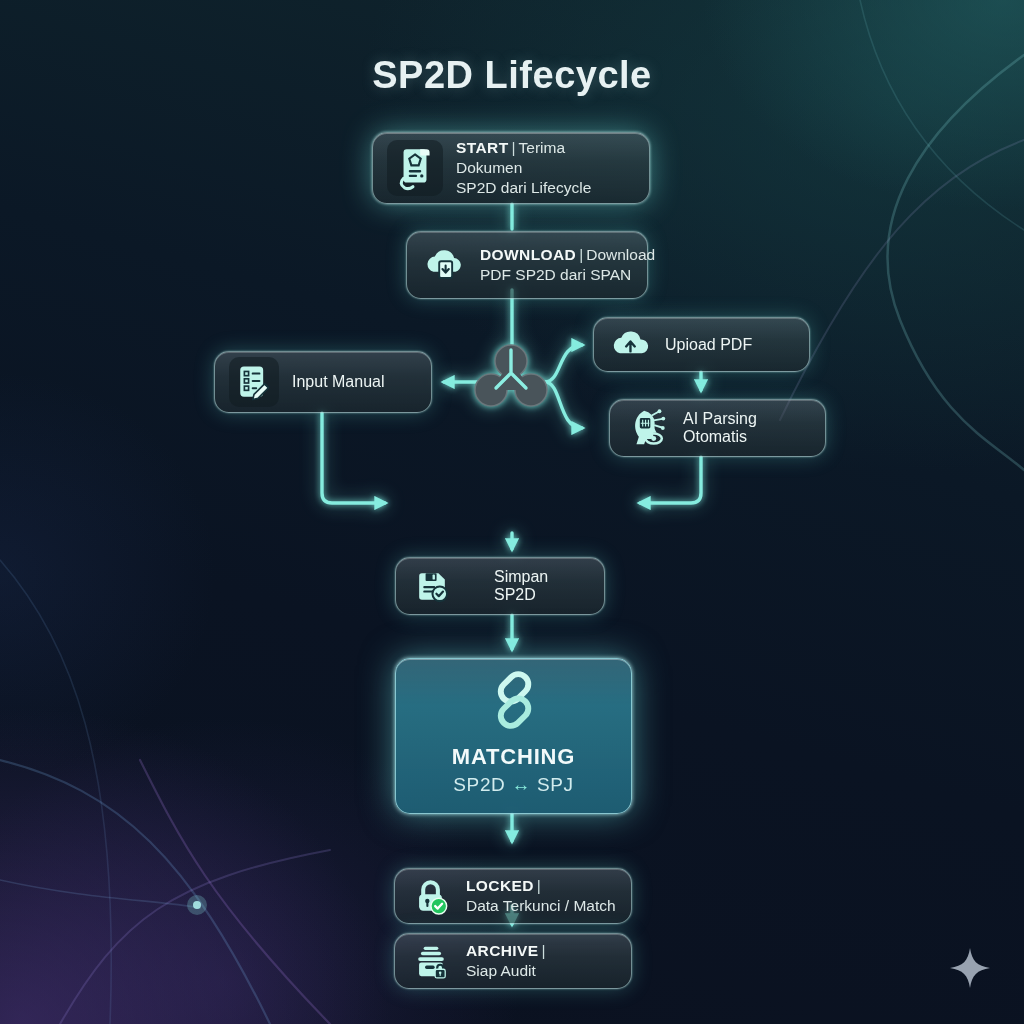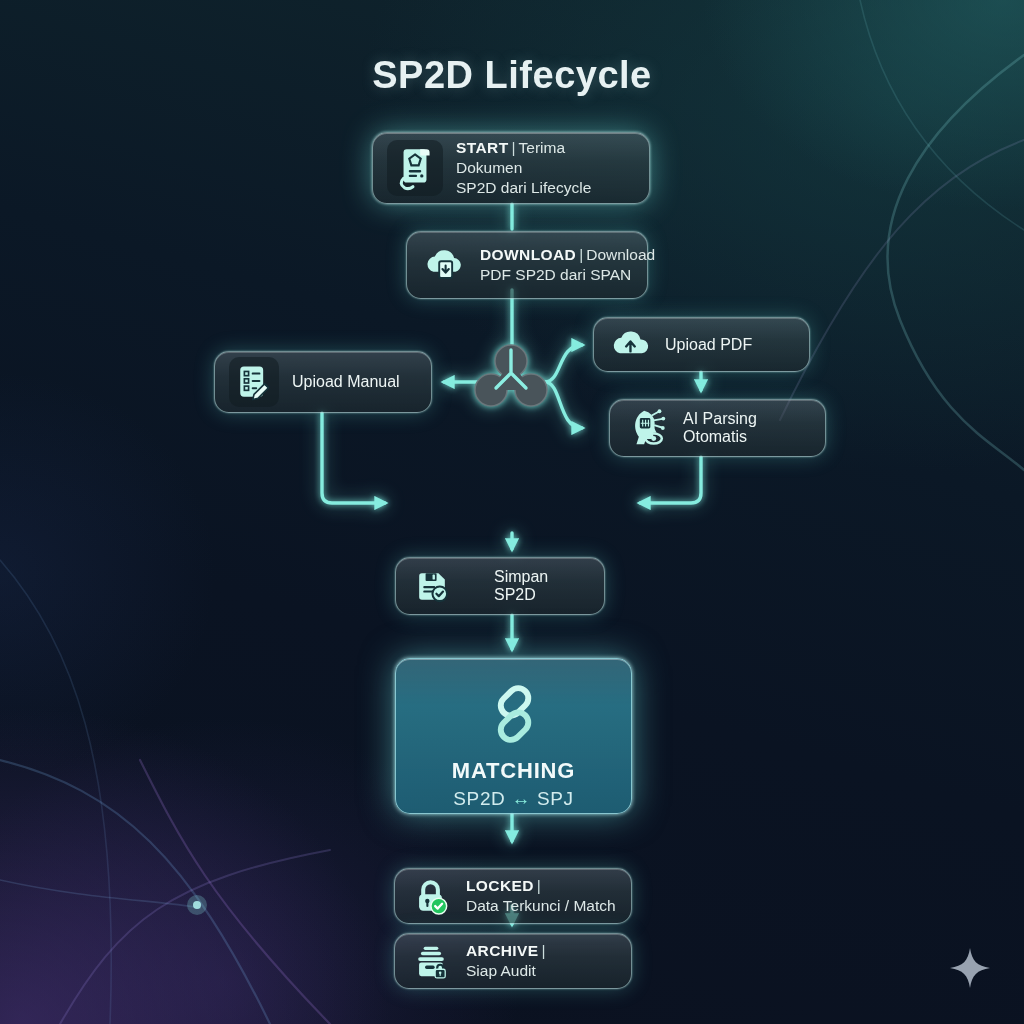--- a/index.html
+++ b/index.html
@@ -29,21 +29,21 @@
     box-shadow:0 0 20px rgba(104,229,219,0.26), 0 0 2px rgba(186,240,236,0.6), inset 0 1px 0 rgba(255,255,255,0.22);
   }
   .node.bright{box-shadow:0 0 30px rgba(118,235,226,0.45),0 0 3px rgba(200,245,242,0.8), inset 0 1px 0 rgba(255,255,255,0.3);}
   .icon-tile{flex:0 0 auto;display:flex;align-items:center;justify-content:center;}
   .icon-tile.dark{background:rgba(16,28,32,0.55);border-radius:10px;padding:3px;}
   .txt{color:#dde8e7;font-size:15.5px;line-height:1.3;}
   .txt .strong{font-weight:bold;color:#f4f9f8;letter-spacing:0.4px;}
   .txt .sep{color:#cddedd;padding:0 3px;font-weight:400;}
   .single-label{color:#edf5f4;font-size:16px;}
   .matching{
-    flex-direction:column;justify-content:flex-start;gap:4px;text-align:center;
+    flex-direction:column;justify-content:flex-end;gap:4px;text-align:center;
     background:linear-gradient(180deg, rgba(86,170,190,0.55) 0%, rgba(43,122,143,0.88) 30%, rgba(32,99,121,0.92) 100%);
     border:1px solid rgba(160,224,230,0.8);
     box-shadow:0 0 34px rgba(110,230,230,0.5),0 0 4px rgba(200,245,248,0.9), inset 0 1px 0 rgba(255,255,255,0.35);
   }
   .matching-title{font-size:22px;font-weight:bold;color:#f2fafa;letter-spacing:0.8px;margin-top:2px;}
   .matching-sub{font-size:19px;color:#d2ecee;letter-spacing:0.6px;}
   .matching-sub .arr{color:#8beede;padding:0 6px;}
   .sparkle{position:absolute;left:948px;top:946px;width:44px;height:44px;}
 </style>
 </head>
@@ -137,21 +137,21 @@
         <rect x="13.5" y="12.5" width="4.6" height="4.6" fill="none" stroke="#16333a" stroke-width="1.8"></rect>
         <rect x="13.5" y="20.5" width="4.6" height="4.6" fill="none" stroke="#16333a" stroke-width="1.8"></rect>
         <rect x="13.5" y="28.5" width="4.6" height="4.6" fill="none" stroke="#16333a" stroke-width="1.8"></rect>
         <rect x="21.5" y="13.7" width="9.5" height="2.2" rx="1" fill="#16333a"></rect>
         <rect x="21.5" y="21.7" width="9.5" height="2.2" rx="1" fill="#16333a"></rect>
         <rect x="21.5" y="29.7" width="6" height="2.2" rx="1" fill="#16333a"></rect>
         <path d="M24 37.5 l11.5 -11.5 l4.3 4.3 l-11.5 11.5 l-5.6 1.3 z" fill="#e9fdf8" stroke="#16333a" stroke-width="1.8" stroke-linejoin="round"></path>
         <path d="M35.5 26 l4.3 4.3" stroke="#16333a" stroke-width="1.8"></path>
       </svg>
     </span>
-    <div class="single-label">Upioad Manual</div>
+    <div class="single-label">Input Manual</div>
   </div>
 
   <div class="node" style="left:593px;top:317px;width:217px;height:55px;align-items:center;">
     <span class="icon-tile">
       <svg width="44" height="44" viewBox="0 0 48 48">
         <path d="M13 33 a8.5 8.5 0 0 1 1.5 -16.8 a11 11 0 0 1 21 1.8 a7.5 7.5 0 0 1 1.5 15 z" fill="#bff4ea"></path>
         <path d="M24.5 31 v-10 M19.8 25.6 l4.7 -5.4 l4.7 5.4" fill="none" stroke="#16333a" stroke-width="2.6" stroke-linecap="round" stroke-linejoin="round"></path>
       </svg>
     </span>
     <div class="single-label">Upioad PDF</div>

